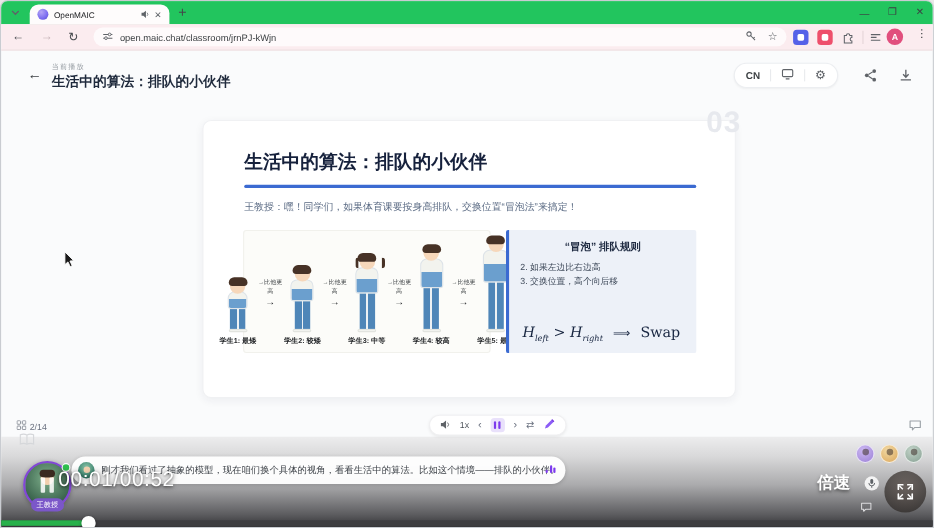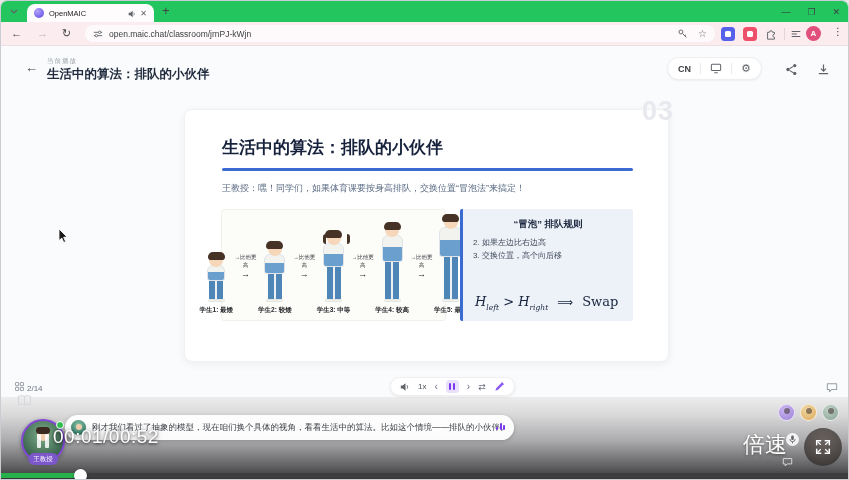--- a/index.html
+++ b/index.html
@@ -135,21 +135,21 @@
   .cap-avatar::before { content:''; position:absolute; left:4.5px; top:4px; width:6px; height:6px; border-radius:50%; background:#f1cfae; }
   .cap-text { position:absolute; left:27px; top:0; height:25px; line-height:25px; font-size:8.5px; color:#3a3f45; white-space:nowrap; }
   .cap-audio { position:absolute; right:9px; top:8px; display:flex; align-items:flex-end; gap:1.5px; }
   .cap-audio i { display:block; width:2px; background:#7c3aed; border-radius:1px; }
   .cap-audio i:nth-child(1){height:3px}.cap-audio i:nth-child(2){height:7px}.cap-audio i:nth-child(3){height:5px}
   .viewer { position:absolute; top:7px; width:17px; height:17px; border-radius:50%; border:1px solid rgba(255,255,255,.7); }
   .viewer::before { content:''; position:absolute; left:5px; top:3px; width:6px; height:6px; border-radius:50%; background:rgba(60,45,40,.55); }
   .v1 { left:777px; background:radial-gradient(circle at 40% 30%, #cdb9f2, #9a7fd6); }
   .v2 { left:799px; background:radial-gradient(circle at 40% 30%, #f2d9a4, #dba75a); }
   .v3 { left:821px; background:radial-gradient(circle at 40% 30%, #c2d3c8, #87a093); }
-  .speed-label { position:absolute; left:742px; top:33px; font-size:22px; font-weight:normal; color:#fff;
+  .speed-label { position:absolute; left:742px; top:33px; font-size:15px; font-weight:bold; color:#fff;
     text-shadow:0 1px 3px rgba(0,0,0,.5); }
   .mic-btn { position:absolute; left:785px; top:36px; width:13px; height:13px; border-radius:50%;
     background:rgba(255,255,255,.85); display:flex; align-items:center; justify-content:center; }
   .fs-btn { position:absolute; left:803px; top:31px; width:38px; height:38px; border-radius:50%;
     background:radial-gradient(circle at 50% 40%, rgba(90,80,75,.8), rgba(35,32,30,.75)); display:flex;
     align-items:center; justify-content:center; }
   .mini-bubble { position:absolute; left:781px; top:56px; }
   .progress-track { position:absolute; left:0; bottom:3px; width:100%; height:5px; background:#3d3d40; }
   .progress-fill { position:relative; height:100%; background:#27b14b; }
   .progress-handle { position:absolute; right:-6px; top:-4px; width:13px; height:13px; border-radius:50%;

